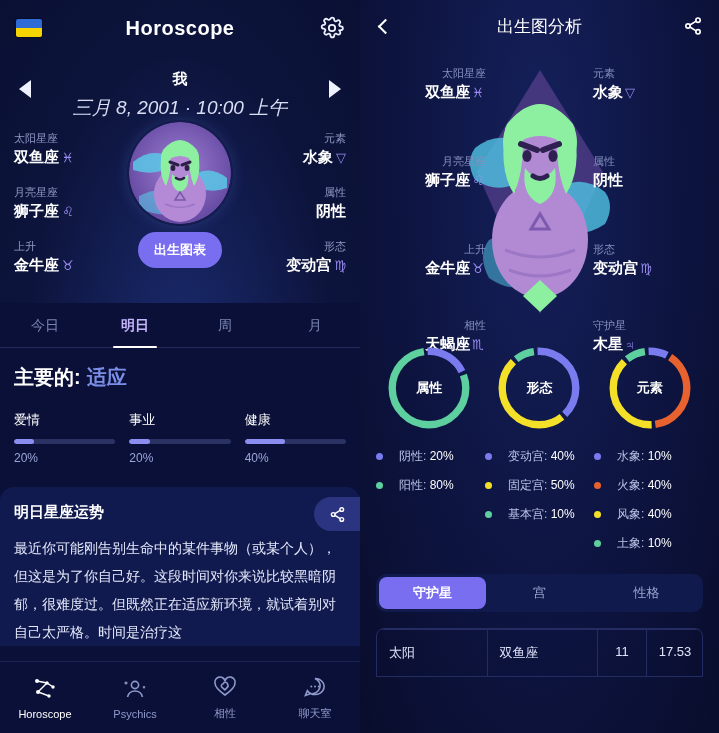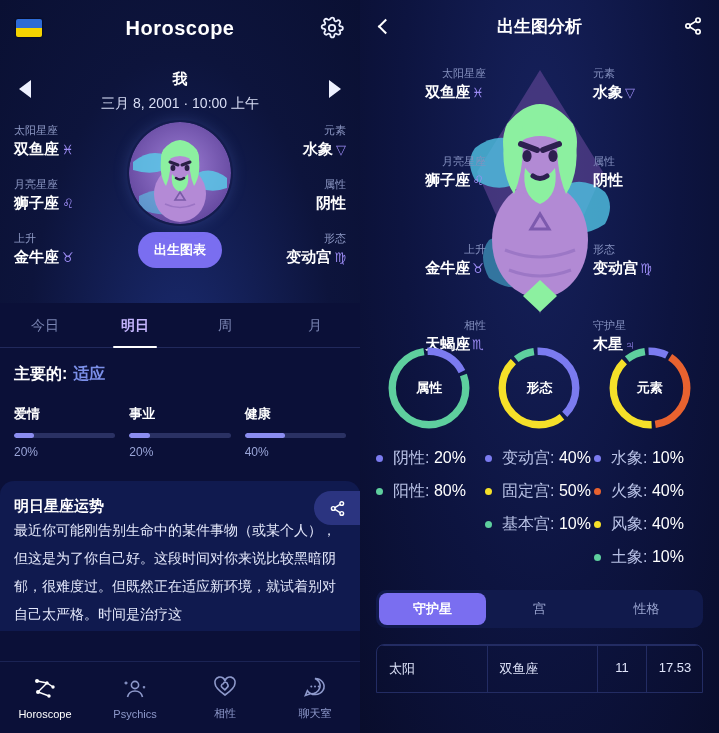--- a/index.html
+++ b/index.html
@@ -35,21 +35,21 @@
   .lp-title {
     color: #fff; font-size: 20px; font-weight: bold; letter-spacing: .5px;
     position: absolute; left: 0; right: 0; text-align: center; pointer-events: none;
   }
   .gear { width: 24px; height: 24px; z-index: 2; }
 
   .lp-datebar {
     position: relative; text-align: center; padding-top: 14px;
   }
   .lp-name { color: #fff; font-size: 15px; font-weight: bold; }
-  .lp-date { color: #d9def5; font-size: 14px; margin-top: 6px; }
+  .lp-date { color: #d9def5; font-size: 19px; margin-top: 6px; font-style: italic; }
   .arrow {
     position: absolute; top: 22px; width: 22px; height: 22px;
     display: flex; align-items: center; justify-content: center;
   }
   .arrow.left { left: 14px; }
   .arrow.right { right: 14px; }
   .tri {
     width: 0; height: 0; border-top: 9px solid transparent;
     border-bottom: 9px solid transparent;
   }
@@ -92,46 +92,46 @@
     flex: 1; text-align: center; padding: 14px 0 12px;
     color: #7b86b4; font-size: 14px; position: relative;
   }
   .lp-tab.active { color: #c4b5fd; font-weight: bold; }
   .lp-tab.active::after {
     content: ""; position: absolute; left: 26%; right: 26%; bottom: -1px;
     height: 2px; background: #fff; border-radius: 2px;
   }
 
   .lp-main { padding: 16px 14px 0 14px; background: #0b1038; }
-  .main-line { font-size: 16px; font-weight: bold; color: #fff; }
+  .main-line { font-size: 20px; font-weight: bold; color: #fff; }
   .main-line .accent { color: #7b8fe8; margin-left: 6px; }
 
   .bars { display: flex; gap: 14px; margin-top: 20px; }
   .bar-item { flex: 1; }
-  .bar-label { color: #fff; font-size: 13px; font-weight: bold; }
+  .bar-label { color: #fff; font-size: 13px; font-weight: normal; }
   .bar-track {
     height: 5px; background: #2a3163; border-radius: 3px;
     margin-top: 10px; overflow: hidden;
   }
   .bar-fill { height: 100%; background: #8b8df0; border-radius: 3px; }
   .bar-pct { color: #9aa5d8; font-size: 12px; margin-top: 7px; }
 
   .lp-article {
     margin-top: 22px; background: #101a4f; border-radius: 14px 14px 0 0;
     padding: 16px 14px 0 14px; position: relative; min-height: 150px;
   }
   .art-title { color: #fff; font-size: 15px; font-weight: bold; }
   .art-share {
     position: absolute; right: 0; top: 10px;
     width: 46px; height: 34px; background: #2b3480;
     border-radius: 18px 0 0 18px; display: flex;
     align-items: center; justify-content: center;
   }
   .art-body {
-    color: #e4e8fb; font-size: 14px; line-height: 28px; 
+    color: #e4e8fb; font-size: 14px; line-height: 28px; margin-top: 12px;
   }
 
   .lp-nav {
     position: absolute; bottom: 0; left: 0; width: 360px; height: 72px;
     background: #0b1038; border-top: 1px solid #1b2354;
     display: flex; align-items: center;
   }
   .nav-item {
     flex: 1; text-align: center; color: #8e99cb; font-size: 11px;
   }
@@ -143,21 +143,21 @@
     width: 359px; height: 733px; position: relative; overflow: hidden;
     background: #0b1038;
     background-image: radial-gradient(ellipse at 50% 22%, #16215c 0%, #0d1440 55%, #090d2c 100%);
   }
   .rp-header {
     height: 52px; display: flex; align-items: center;
     justify-content: space-between; padding: 0 16px; position: relative;
   }
   .rp-title {
     position: absolute; left: 0; right: 0; text-align: center;
-    color: #fff; font-size: 17px; font-weight: bold;
+    color: #fff; font-size: 17px; font-weight: normal;
   }
   .chev {
     width: 11px; height: 11px; border-left: 2.4px solid #fff;
     border-bottom: 2.4px solid #fff; transform: rotate(45deg);
     margin-left: 4px; z-index: 2;
   }
   .rp-sub { text-align: center; color: #cfd6f2; font-size: 13px; margin-top: -2px; }
 
   .rp-chart-area { position: relative; height: 280px; margin-top: 8px; }
   .rp-hero {
@@ -176,22 +176,22 @@
   .donut { width: 92px; height: 92px; position: relative; }
   .donut-lbl {
     position: absolute; inset: 0; display: flex;
     align-items: center; justify-content: center;
     color: #fff; font-size: 13px; font-weight: bold;
   }
 
   .legends { display: flex; padding: 14px 16px 0 16px; }
   .leg-col { flex: 1; }
   .leg-row {
-    display: flex; align-items: center; gap: 10px;
-    margin-bottom: 12px; font-size: 16px; color: #fff;
+    display: flex; align-items: center; gap: 16px;
+    margin-bottom: 12px; font-size: 12px; color: #fff;
   }
   .dot { width: 7px; height: 7px; border-radius: 50%; flex: 0 0 7px; }
   .leg-name { color: #b9c2e6; }
   .leg-val { color: #fff; }
 
   .seg {
     margin: 10px 16px 0 16px; background: #111a4c; border-radius: 10px;
     display: flex; padding: 3px; height: 38px;
   }
   .seg-btn {

